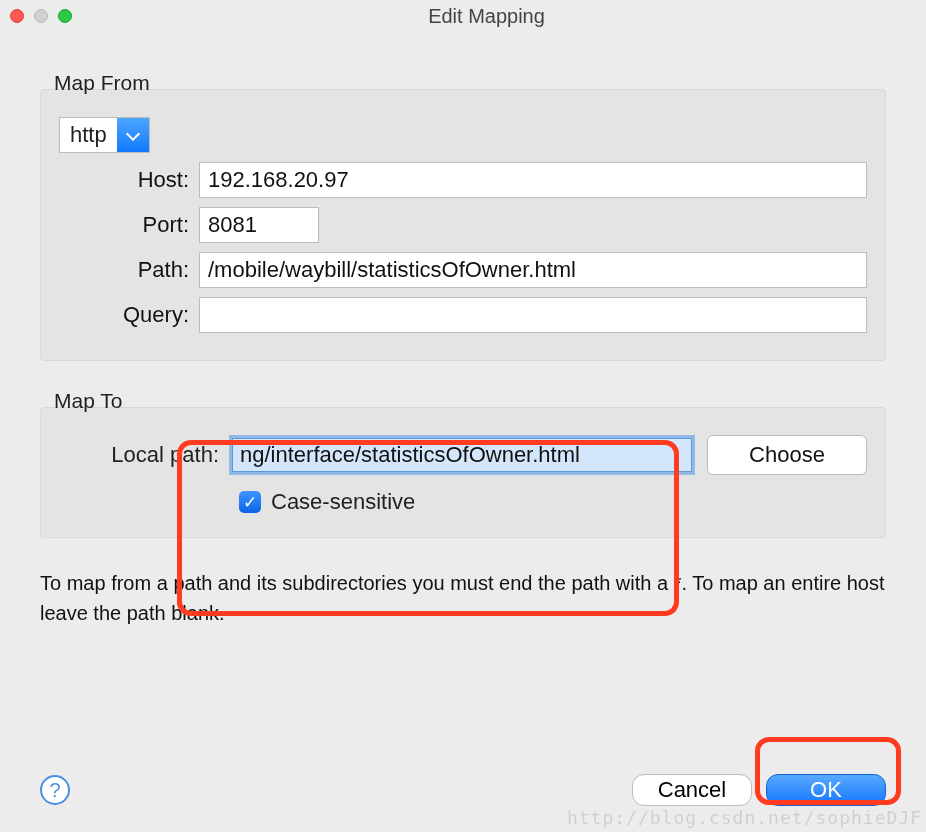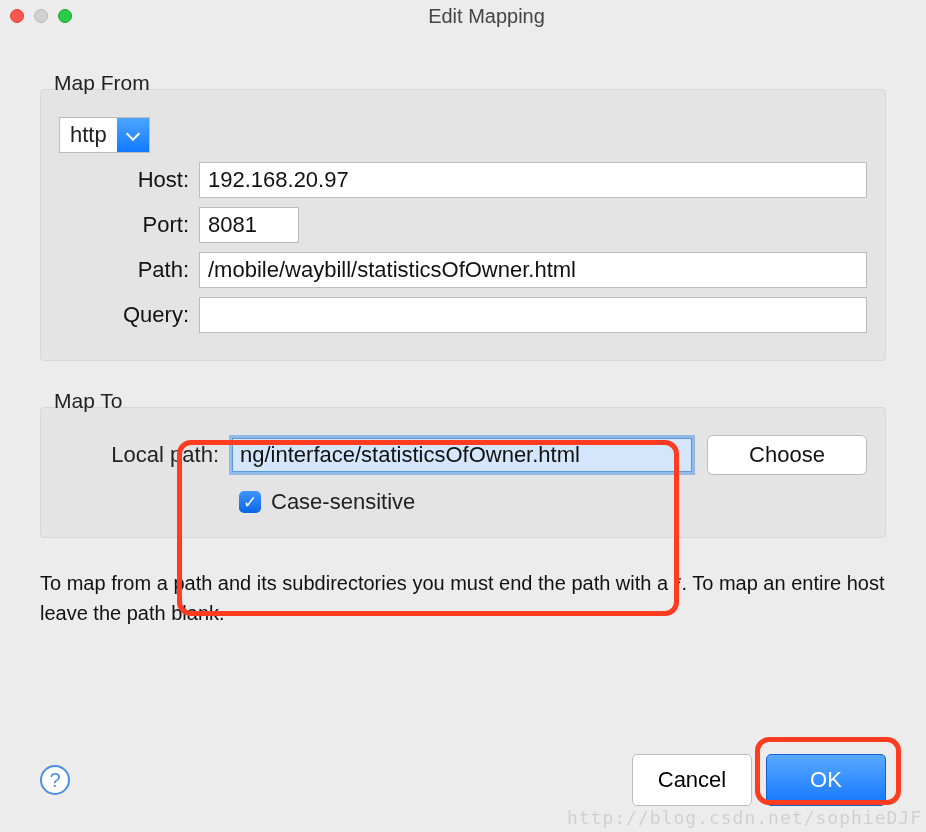--- a/index.html
+++ b/index.html
@@ -53,21 +53,21 @@
     }
     .input, .select-box {
       height: 36px;
       border: 1px solid #bcbcbc;
       background: #fff;
       font-size: 22px;
       padding: 4px 8px;
       color: #111;
     }
     .input.wide { flex: 1; }
-    .input.med { width: 100px; }
+    .input.med { width: 120px; }
     .select-wrap {
       display: flex; align-items: stretch; height: 36px;
       border: 1px solid #bcbcbc; background: #fff;
     }
     .select-value { padding: 4px 10px; display: flex; align-items: center; }
     .select-btn {
       width: 32px; background: linear-gradient(#4da5ff, #1179ff);
       display: flex; align-items: center; justify-content: center;
     }
     .chev { width: 10px; height: 10px; border-right: 2px solid #fff; border-bottom: 2px solid #fff; transform: rotate(45deg); margin-top: -3px; }
@@ -97,21 +97,21 @@
       display: flex; align-items: center;
     }
     .help-btn {
       width: 30px; height: 30px; border-radius: 50%;
       border: 2px solid #4a90e2; color: #4a90e2;
       display: flex; align-items: center; justify-content: center;
       font-size: 20px; background: #fff;
     }
     .footer-right { margin-left: auto; display: flex; gap: 14px; }
     .btn {
-      height: 52px; width: 120px; border-radius: 5px;
+      height: 32px; width: 120px; border-radius: 12px;
       font-size: 22px; border: 1px solid #bcbcbc; background: #fff;
     }
     .btn-primary {
       background: linear-gradient(#5aa9ff, #1477ff);
       border: 1px solid #0f62d4; color: #fff;
     }
     .red-box {
       position: absolute; border: 5px solid #ff3b20; border-radius: 14px;
       pointer-events: none;
     }

